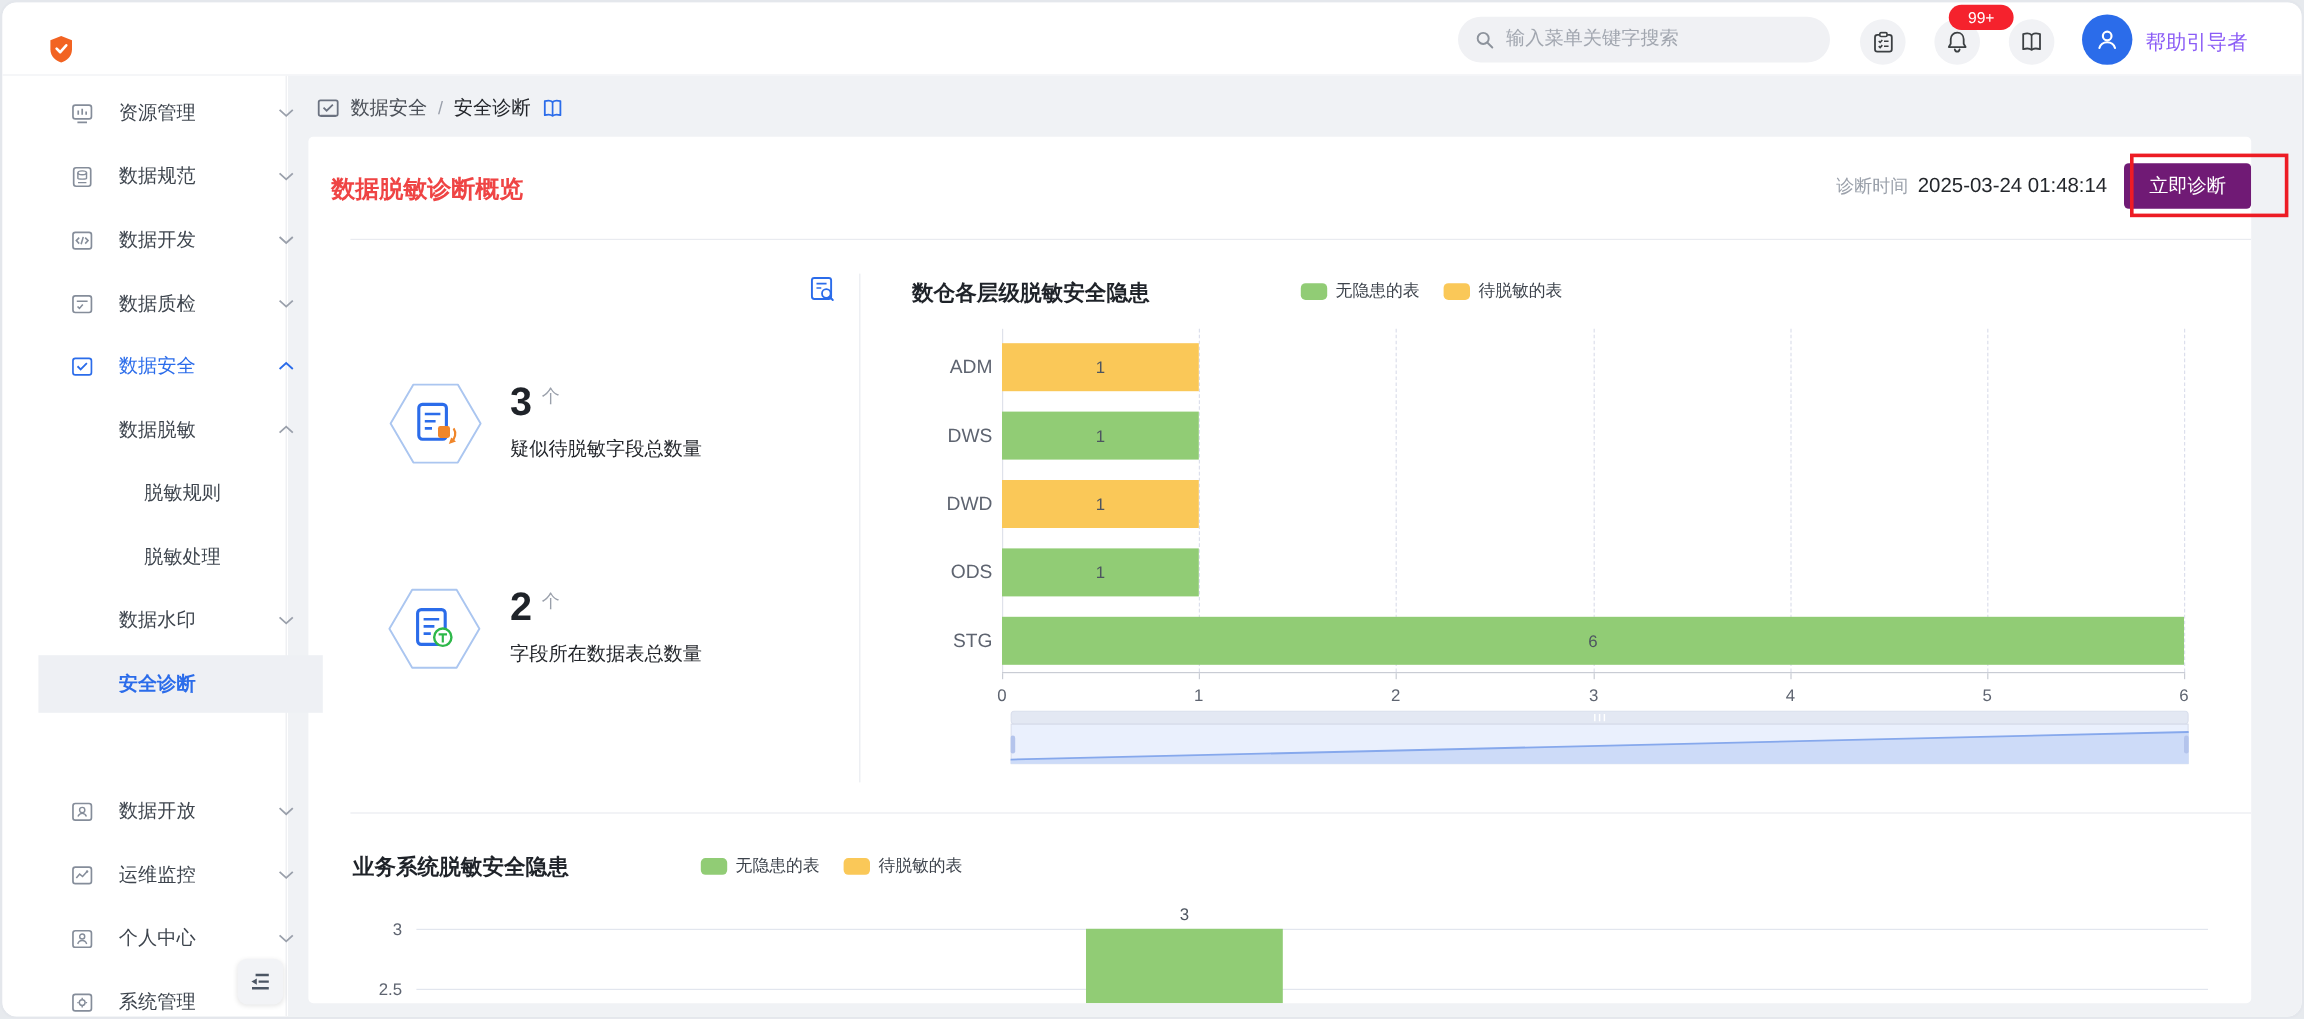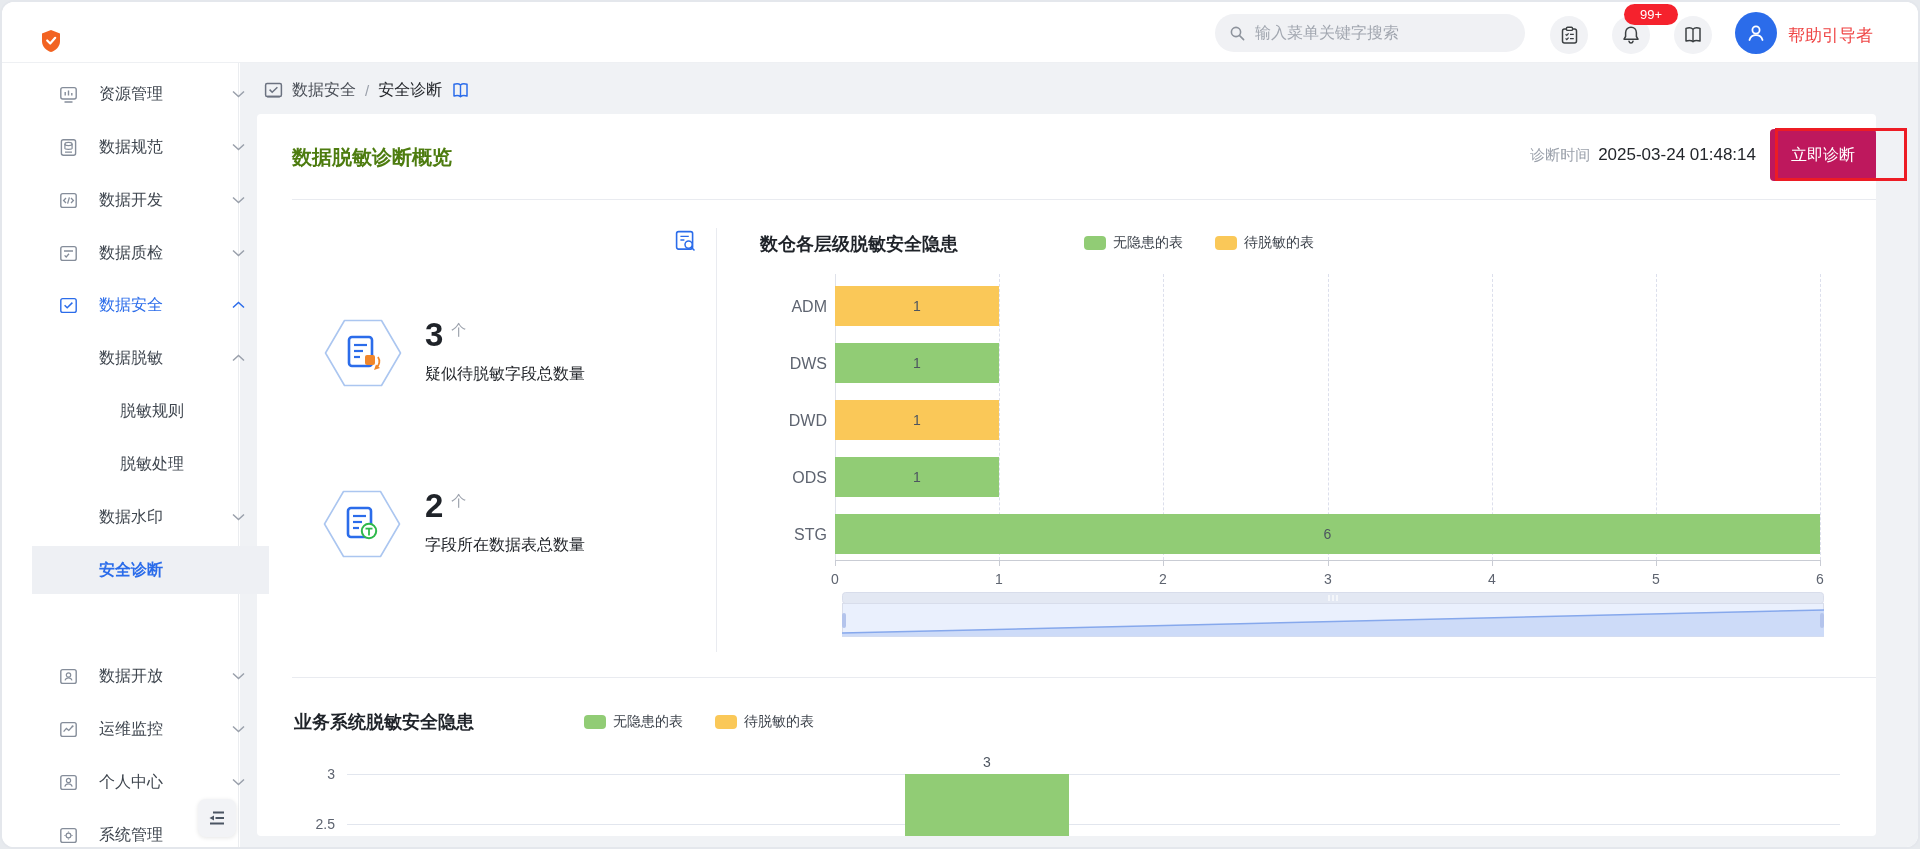--- a/index.html
+++ b/index.html
@@ -8,21 +8,21 @@
 
   
   .topbar { position:absolute; left:0; top:0; width:100%; height:61px; background:#fff; border-bottom:1px solid #eef0f3; z-index:5; }
   .logo { position:absolute; left:38px; top:27px; }
   .search { position:absolute; left:1213px; top:12px; width:310px; height:38px; background:#f0f1f4; border-radius:19px; display:flex; align-items:center; padding:0 14px; gap:9px; }
   .search input { border:none; outline:none; background:transparent; font-size:16px; color:#333; width:240px; font-family:inherit; }
   .search input::placeholder { color:#a2a7b0; }
   .circle-btn { position:absolute; top:14px; width:38px; height:38px; border-radius:50%; background:#f1f2f5; display:flex; align-items:center; justify-content:center; }
   .badge { position:absolute; left:1622px; top:2px; min-width:44px; height:21px; background:#f5222d; color:#fff; border-radius:11px; font-size:13px; display:flex; align-items:center; justify-content:center; padding:0 16px; z-index:6; }
   .avatar { position:absolute; left:1733px; top:10px; width:42px; height:42px; border-radius:50%; background:#2b6cea; display:flex; align-items:center; justify-content:center; }
-  .help-text { position:absolute; left:1786px; top:22px; font-size:17px; color:#ef4444; }
+  .help-text { position:absolute; left:1786px; top:22px; font-size:17px; color:#8b5cf6; }
 
   
   .sidebar { position:absolute; left:0; top:61px; width:237px; bottom:0; background:#fff; border-right:1px solid #ebedf0; z-index:4; }
   .nav-row { position:absolute; left:0; width:237px; height:48px; display:flex; align-items:center; cursor:pointer;margin-left:30px; }
   .nav-row .nicon { position:absolute; left:27px; width:20px; height:20px; color:#858d9a; display:flex; align-items:center; }
   .nav-row .nlabel { position:absolute; left:67px; font-size:16px; color:#3e454e; white-space:nowrap; }
   .nav-row .chev { position:absolute; left:200px; color:#9aa0ab; display:flex; }
   .nav-row.lvl3 .nlabel { left:88px; }
   .nav-row.active-parent .nicon, .nav-row.active-parent .nlabel, .nav-row.active-parent .chev { color:#2b6cea; }
   .nav-row.selected { background:#eef0f4; }
@@ -30,38 +30,38 @@
   .collapse-btn { position:absolute; left:196px; top:736px; width:38px; height:38px; background:#f2f3f6; border-radius:8px; box-shadow:0 1px 4px rgba(0,0,0,.10); display:flex; align-items:center; justify-content:center; color:#4b5563; }
 
   
   .content { position:absolute; left:238px; top:61px; right:0; bottom:0; background:#f0f2f5; }
   .breadcrumb { position:absolute; left:24px; top:13px; height:28px; display:flex; align-items:center; gap:9px; }
   .bc-sec { font-size:16px; color:#4a4f57; }
   .bc-sep { font-size:15px; color:#9aa0ab; }
   .bc-page { font-size:16px; color:#23262b; }
 
   .card { position:absolute; left:17px; top:51px; width:1619px; height:722px; background:#fff; border-radius:4px; overflow:hidden; }
-  .card-title { position:absolute; left:35px; top:30px; font-size:20px; font-weight:bold; color:#4d7c0f; }
+  .card-title { position:absolute; left:19px; top:30px; font-size:20px; font-weight:bold; color:#ef4444; }
   .diag-row { position:absolute; right:0; top:22px; height:38px; display:flex; align-items:center; }
   .diag-label { font-size:15px; color:#9ba1ab; margin-right:8px; }
   .diag-time { font-size:17px; color:#23262b; margin-right:14px; }
-  .diag-btn { width:106px; height:52px; background:#be185d; color:#fff; border:none; border-radius:4px; font-size:16px; font-family:inherit; cursor:pointer; }
+  .diag-btn { width:106px; height:38px; background:#701a75; color:#fff; border:none; border-radius:4px; font-size:16px; font-family:inherit; cursor:pointer; }
   .hdivider { position:absolute; left:35px; right:0; height:1px; background:#e9ebf0; }
   .vdivider { position:absolute; left:459px; top:114px; width:1px; height:424px; background:#e9ebf0; }
 
   
   .hex { position:absolute; }
   .stat-num-row { position:absolute; display:flex; align-items:flex-start; gap:8px; }
   .stat-num { font-size:33px; font-weight:600; color:#1f2329; line-height:1; }
   .stat-unit { font-size:15px; color:#9aa0ab; margin-top:3px; }
   .stat-label { position:absolute; font-size:16px; color:#23262b; white-space:nowrap; }
 
   
   .chart-title { position:absolute; font-size:18px; font-weight:bold; color:#1f2329; white-space:nowrap; }
-  .legend { position:absolute; display:flex; align-items:center; gap:32px; }
+  .legend { position:absolute; display:flex; align-items:center; gap:20px; }
   .legend-item { display:flex; align-items:center; gap:7px; }
   .sw { width:22px; height:14px; border-radius:4px; }
   .sw-green { background:#91cc75; }
   .sw-yellow { background:#fac858; }
   .legend-label { font-size:14px; color:#3d434c; }
 
   
   .grid-v { position:absolute; top:160px; height:286px; width:0; border-left:1px dashed #dcdfec; }
   .axis-y { position:absolute; left:578px; top:160px; width:1px; height:286px; background:#dfe2ea; }
   .axis-x { position:absolute; left:578px; top:446px; width:986px; height:1px; background:#c9ccd4; }

